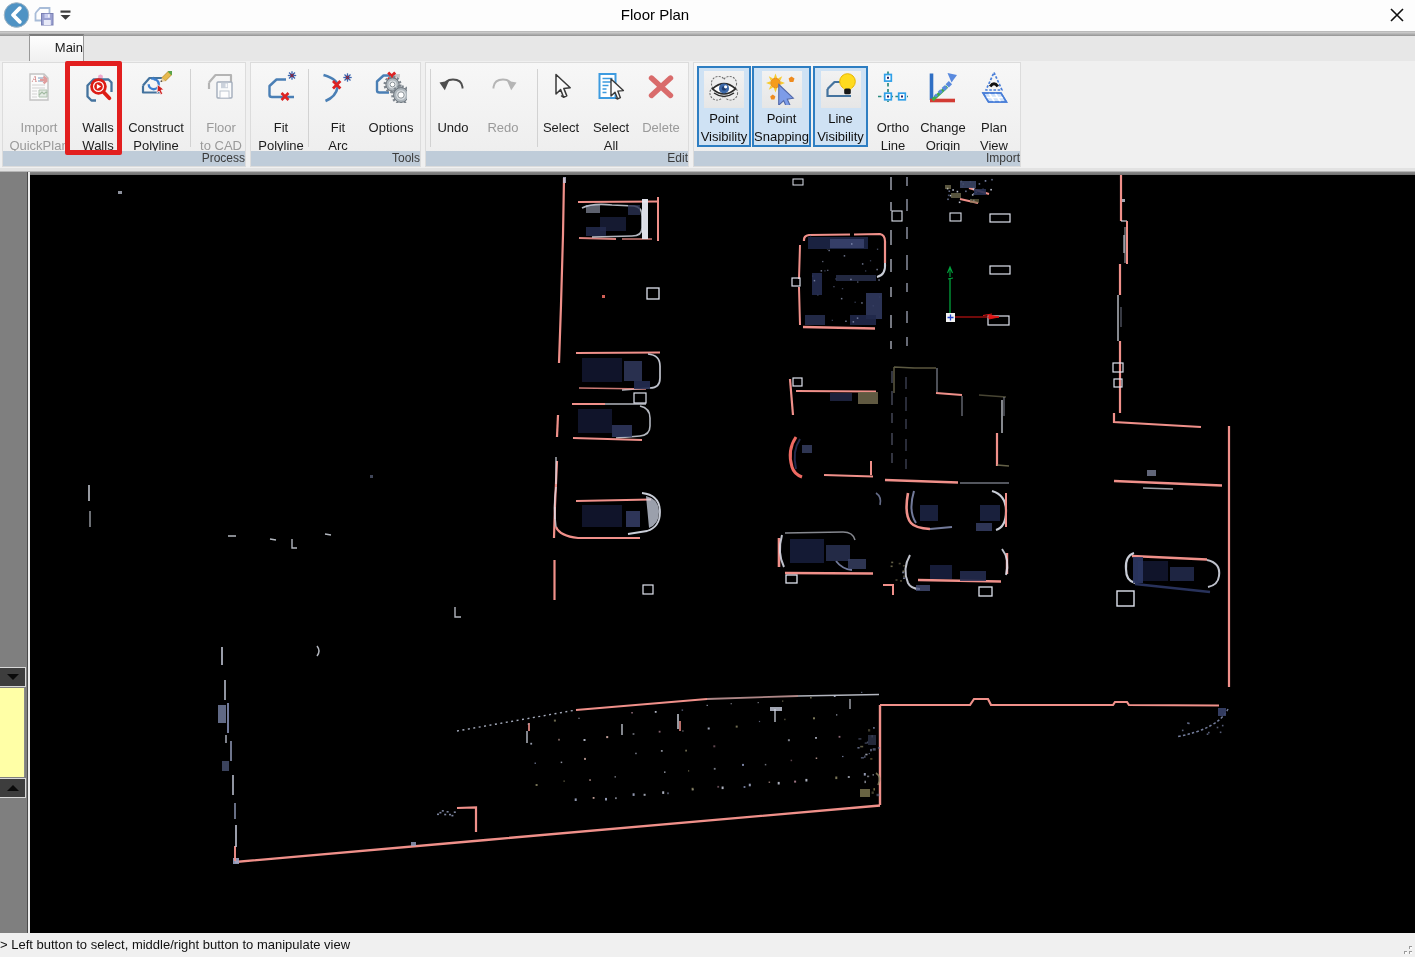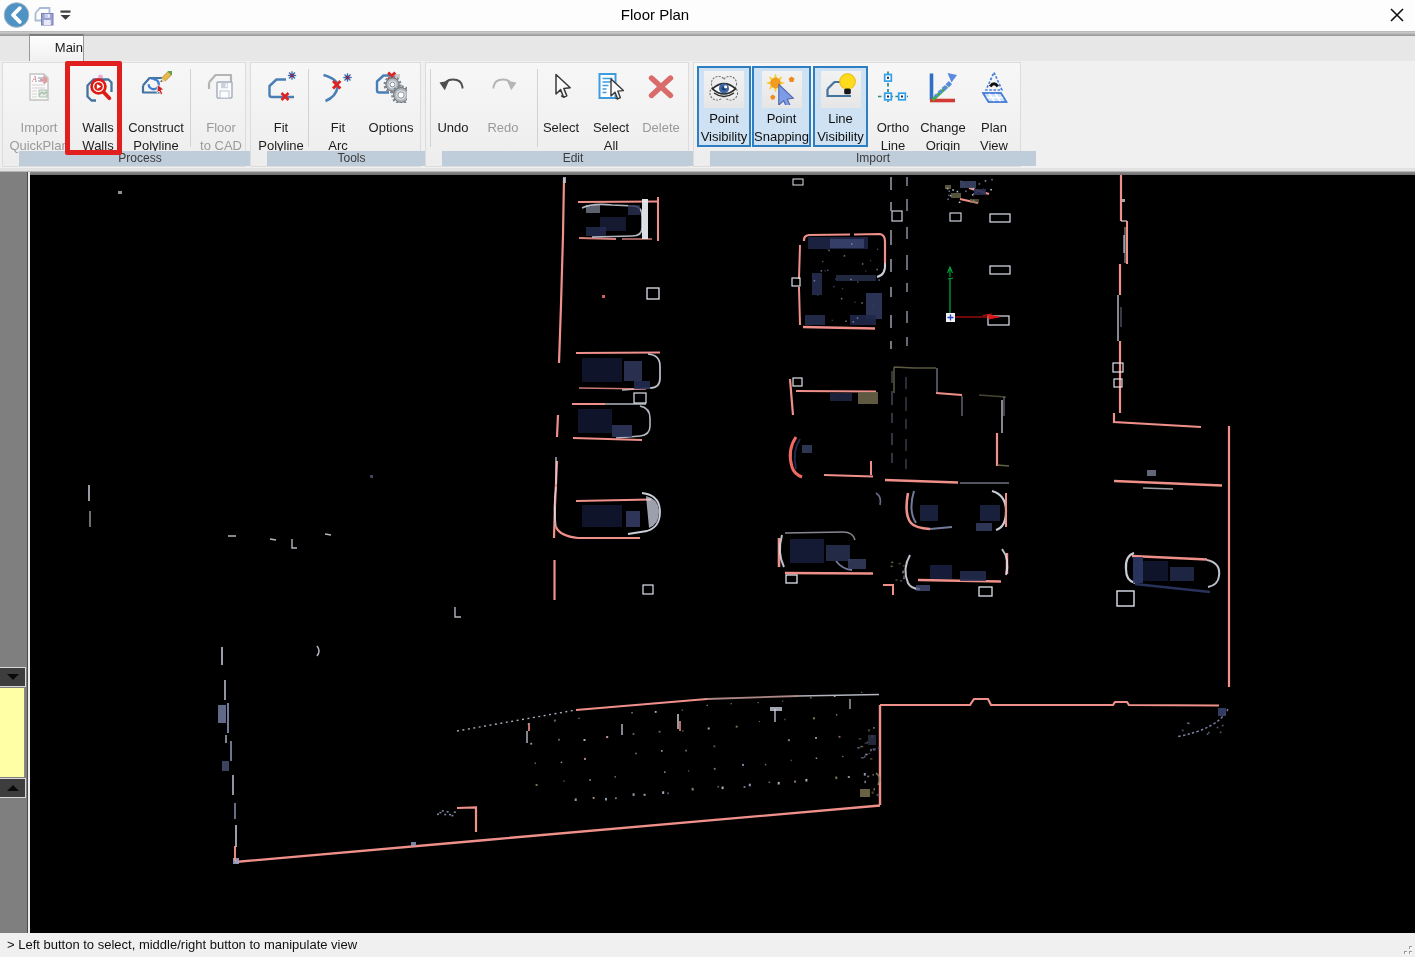--- a/index.html
+++ b/index.html
@@ -4,37 +4,37 @@
 html,body {width:1415px;height:957px;overflow:hidden;font-family:"Liberation Sans",sans-serif;background:#f0f0f0}
 #app {position:relative;width:1415px;height:957px}
 #titlebar {position:absolute;left:0;top:0;width:1415px;height:31px;background:#fdfdfd}
 #title {position:absolute;left:0;top:0;width:1310px;text-align:center;font-size:15px;font-weight:normal;color:#000;line-height:30px}
 #closex {position:absolute;right:8px;top:4px;width:24px;height:24px;font-size:17px;color:#111;text-align:center;line-height:24px}
 #tabband {position:absolute;left:0;top:31px;width:1415px;height:5px;background:linear-gradient(#b4b4b4,#c9c9c9 30%,#949494)}
 #tabrow {position:absolute;left:0;top:36px;width:1415px;height:25px;background:#e7e7e7}
 #maintab {position:absolute;left:29px;top:-2.5px;width:55px;height:27.5px;background:linear-gradient(#fefefe,#f0f0f0);border-top:2px solid #7b7b7b;border-left:1px solid #989898;border-right:1px solid #989898;text-align:right;font-size:13px;color:#1a1a1a;line-height:24px}
 #ribbon {position:absolute;left:0;top:61px;width:1415px;height:107px;background:#f0f0f0}
 .rpanel {position:absolute;top:1px;height:105px;background:linear-gradient(#f7f7f7,#ededed);border:1px solid #dcdcdc}
-.rlabel {position:absolute;left:16px;bottom:0;width:100%;height:15px;background:#bfccd9;font-size:12px;color:#3b3b3b;text-align:center;line-height:15px}
+.rlabel {position:absolute;left:0;bottom:0;width:100%;height:15px;background:#bfccd9;font-size:12px;color:#3b3b3b;text-align:right;line-height:15px}
 .rbtn {position:absolute;top:2px;height:88px;text-align:center}
 .ric {margin:6px auto 0;width:32px;height:32px}
 .rtx {margin-top:16px;font-size:13px;line-height:18px}
 .tbtn {position:absolute;top:3px;height:81px;text-align:center;background:#cfe2f4;border:2px solid #2e7ec2}
 .tic {margin:2.5px auto 0;width:40px;height:37px;background:linear-gradient(#f2f2f2,#e6e6e6);padding-top:2px}
 .tbtn .rtx {margin-top:2px}
 .vsep {position:absolute;top:6px;width:1px;height:78px;background:#d2d2d2}
 #redbox {position:absolute;left:65px;top:61px;width:57px;height:94px;border:5px solid #e21f1f;border-radius:2px;z-index:30}
 #ribbonsep {position:absolute;left:0;top:168px;width:1415px;height:7px;background:linear-gradient(#e2e2e2 0 45%,#8a8a8a 55%,#6f6f6f)}
 #sidebar {position:absolute;left:0;top:172px;width:27px;height:761px;background:#7f7f7f}
 #sbline {position:absolute;left:27px;top:172px;width:3px;height:761px;background:#ececec;border-left:1.5px solid #4a4a4a}
 .sbtn {position:absolute;left:0;width:26px;height:20px;background:#3d3d3d;border:1px solid #d8d8d8;border-left:none}
 .sbtn svg {display:block;margin:5px auto 0}
 #syellow {position:absolute;left:0;top:516px;width:25px;height:89px;background:#ffffa6;border-right:1.5px solid #8a8a8a}
 #canvas {position:absolute;left:30px;top:175px;width:1385px;height:758px;background:#000}
-#statusbar {position:absolute;left:0;top:933px;width:1415px;height:24px;background:#f0f0f0;font-size:13px;color:#111;line-height:23px;padding-left:7px}
+#statusbar {position:absolute;left:0;top:933px;width:1415px;height:24px;background:#f0f0f0;font-size:13px;color:#111;line-height:23px;}
 #grip {position:absolute;right:2px;bottom:2px;width:13px;height:13px}
 </style></head><body>
 <div id="app">
 
 <div id="titlebar">
   <div style="position:absolute;left:2px;top:0px"><svg width="30" height="30" viewBox="0 0 30 30" style="">
 <circle cx="14.5" cy="15" r="12.3" fill="#4f93c4" stroke="#9fb4c4" stroke-width="1"></circle>
 <path d="M17.8 8.2 L11 15 l6.8 6.8" fill="none" stroke="#fff" stroke-width="3.8" stroke-linecap="round" stroke-linejoin="round"></path>
 </svg></div>
   <div style="position:absolute;left:33px;top:5px"><svg width="22" height="22" viewBox="0 0 22 22" style="">

